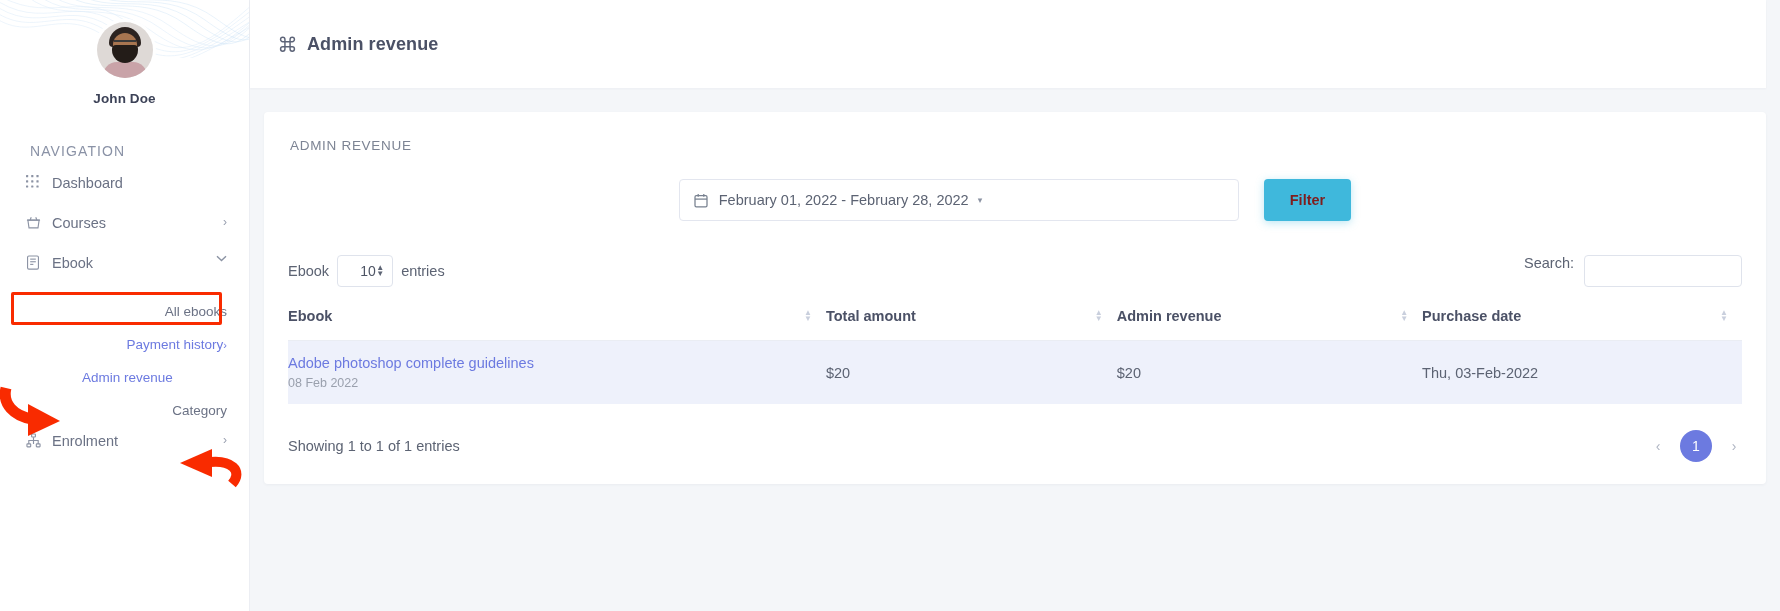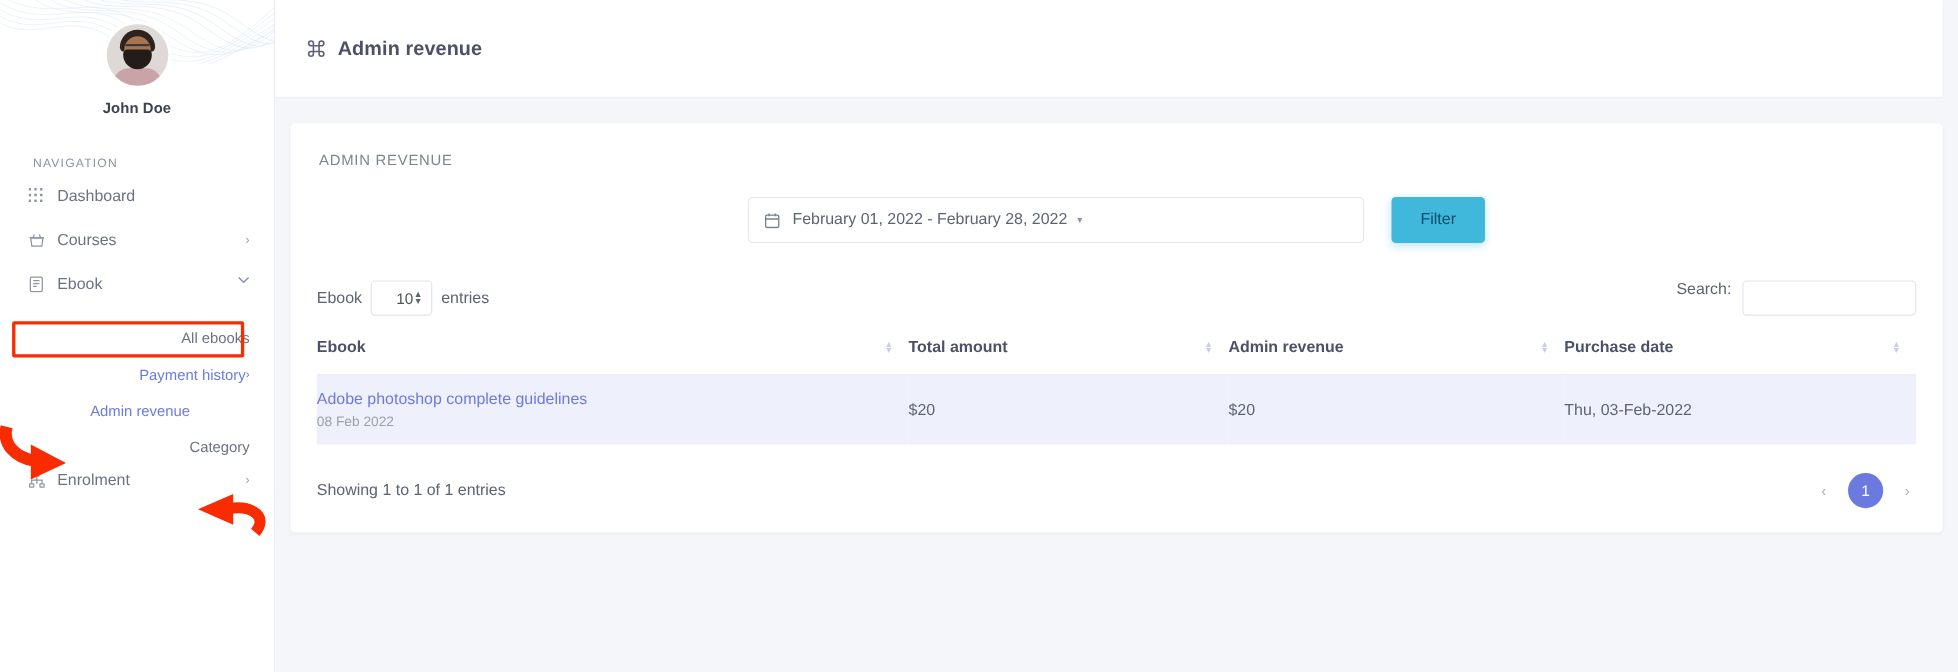--- a/index.html
+++ b/index.html
@@ -76,21 +76,21 @@
   }
   .sb-name {
     margin-top: 13px;
     font-size: 13.5px;
     font-weight: bold;
     color: #3c4257;
     letter-spacing: .1px;
   }
   .sb-navlabel {
     margin: 37px 0 0 30px;
-    font-size: 11px;
+    font-size: 14px;
     letter-spacing: 1.1px;
     color: #8a92a6;
     font-weight: normal;
   }
   .sb-list { margin-top: 16px; }
   .sb-item {
     display: flex;
     align-items: flex-start;
     height: 40px;
     padding: 0 22px 0 26px;
@@ -203,29 +203,30 @@
   }
   .date-field .cal-ico { color: #77808f; margin-right: 11px; display: flex; align-items:center; }
   .date-field .date-txt { font-size: 14.5px; color: #5c6373; }
   .date-field .date-caret {
     margin-left: 9px;
     color: #8b93a3;
     font-size: 9px;
   }
   .btn-filter {
     background: #3fb8dc;
-    color: #0c4a6e;
+    color: #7f1d1d;
     border: none;
     border-radius: 4px;
     height: 42px;
     padding: 0 26px;
     font-size: 14.5px;
     font-family: "Liberation Sans", sans-serif;
     cursor: pointer;
     box-shadow: 0 2px 8px rgba(63,184,220,.35);
+    font-weight: bold;
   }
 
   .table-controls {
     display: flex;
     align-items: center;
     justify-content: space-between;
     margin-top: 34px;
   }
   .show-entries {
     display: flex; align-items: center;

